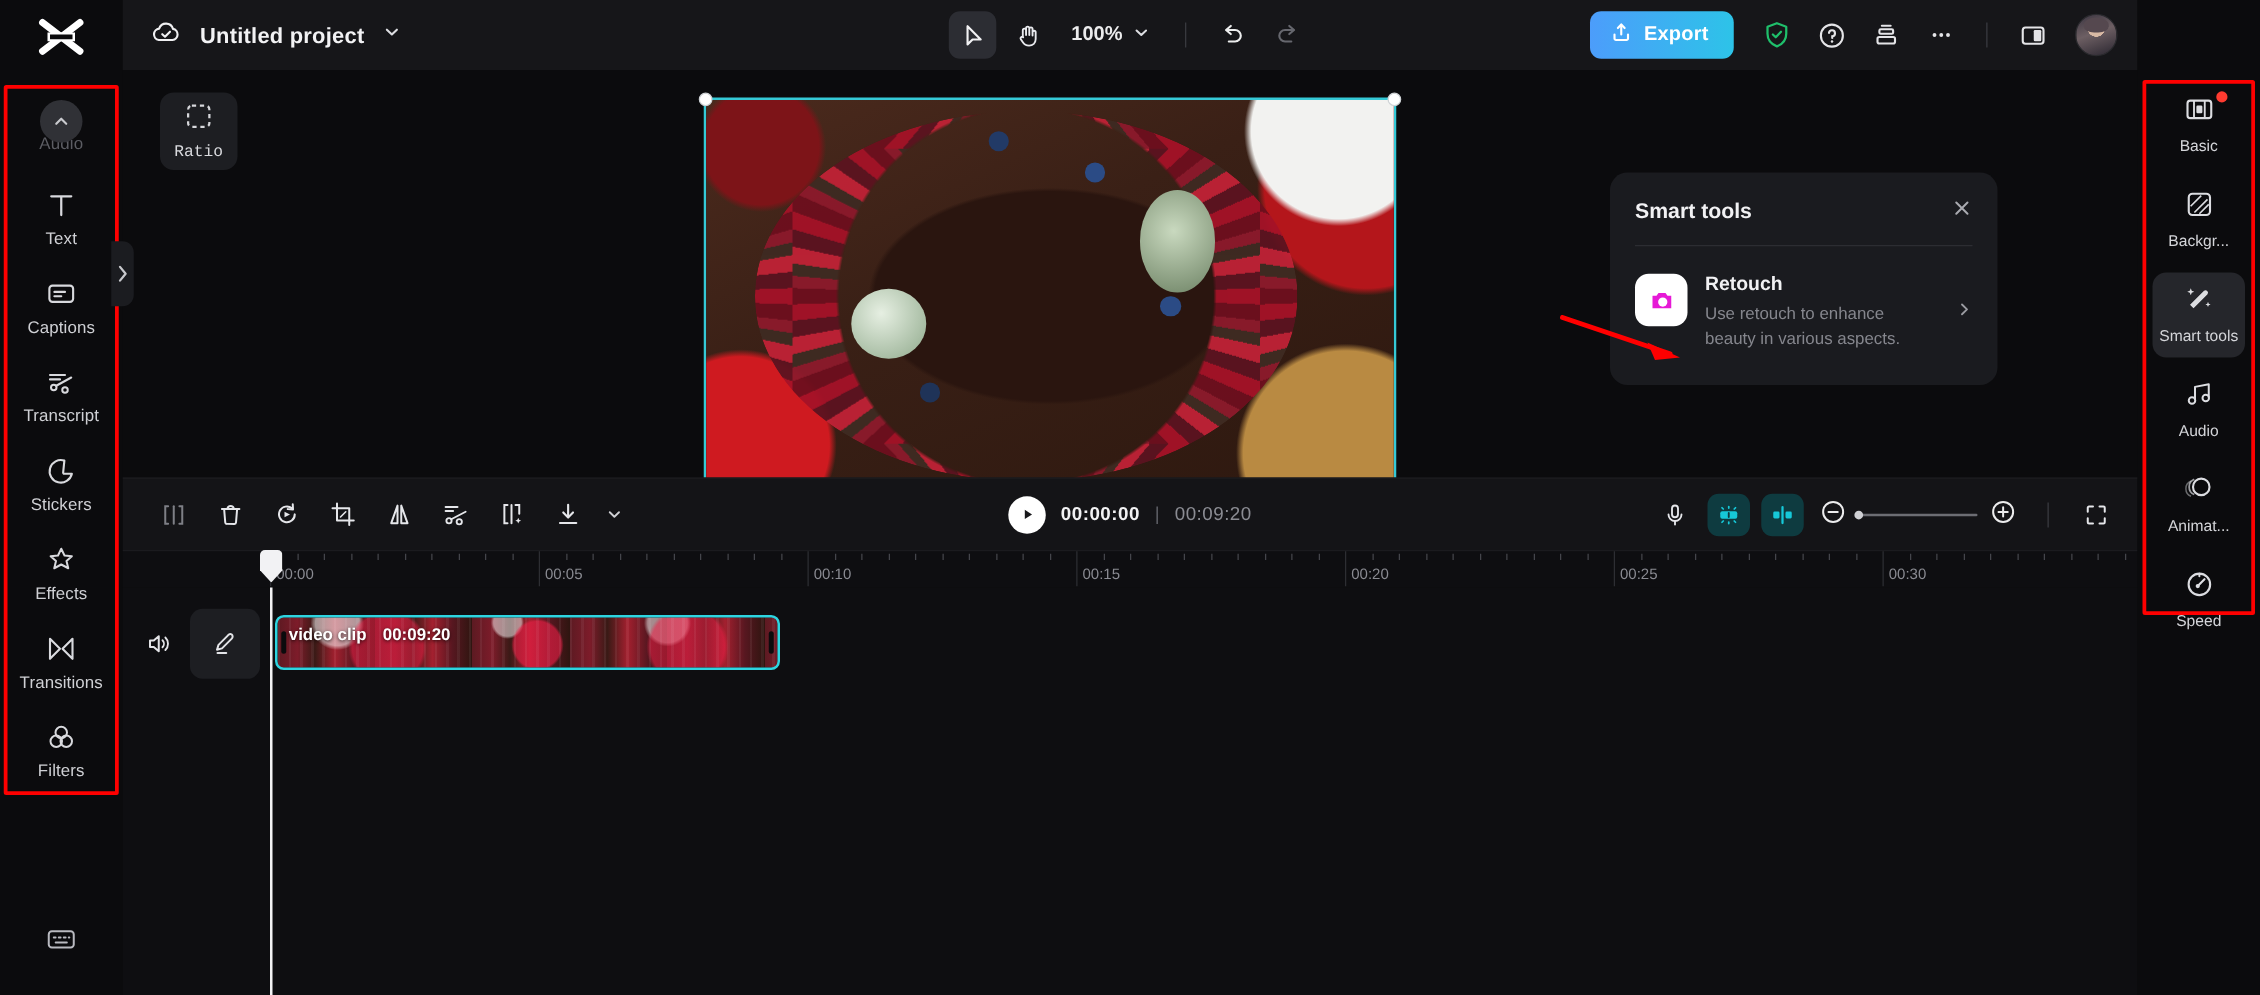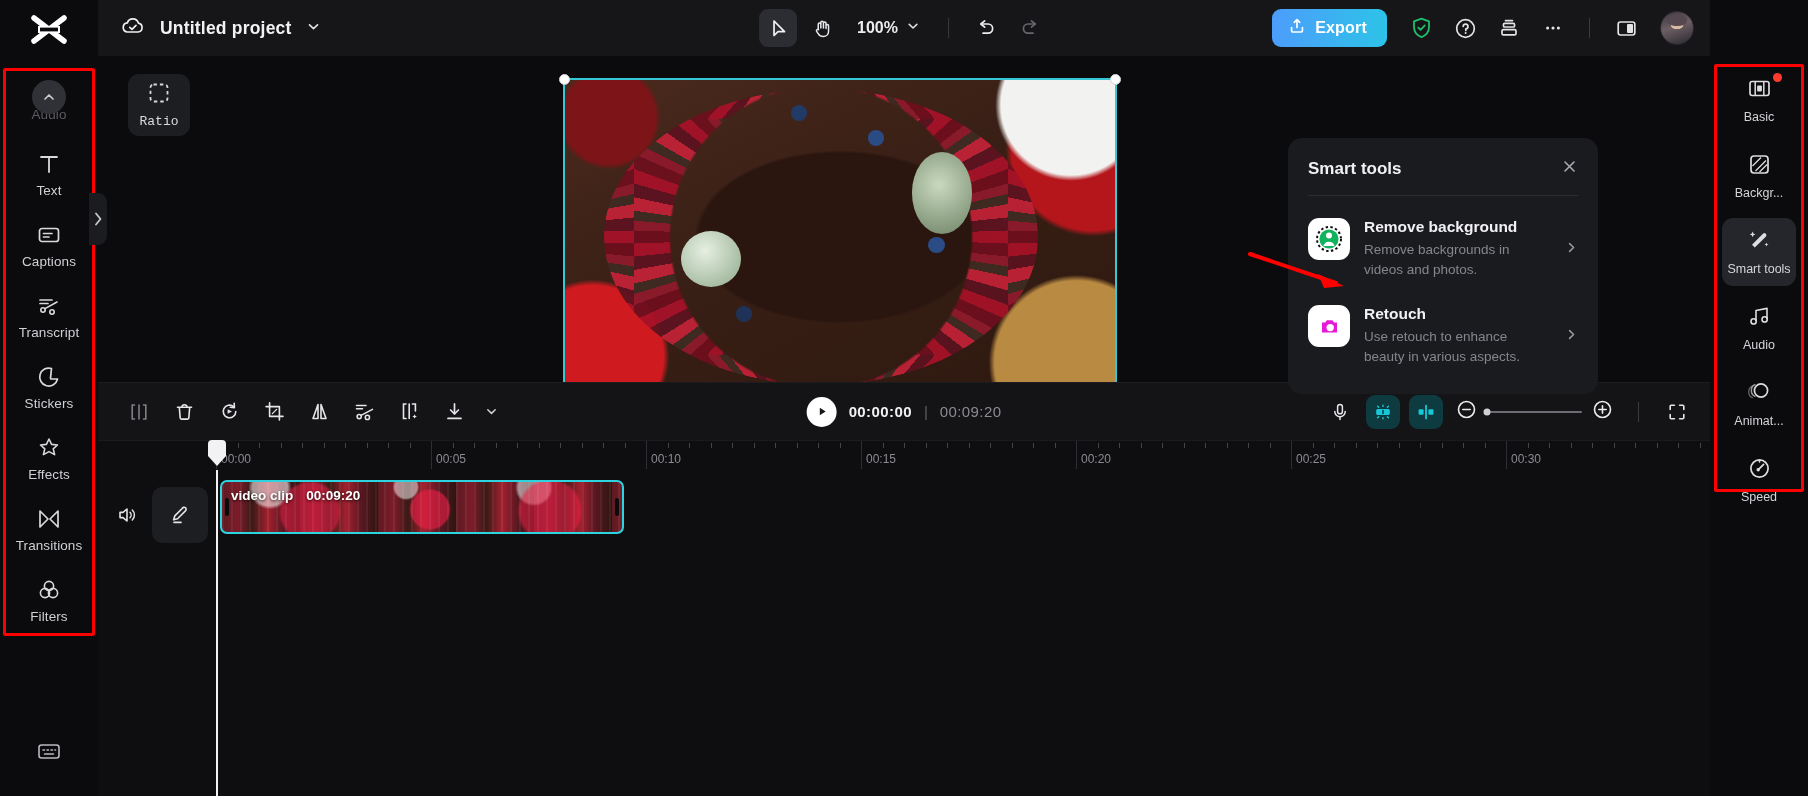--- a/index.html
+++ b/index.html
@@ -172,21 +172,21 @@
   .ruler-inner{position:absolute;left:118px;right:0;top:0;bottom:0;}
   .tick{position:absolute;top:2px;width:1px;height:5px;background:#44454b;}
   .tick.maj{height:28px;background:#2d2e33;top:0;}
   .tick-lbl{position:absolute;top:11px;font-size:12px;color:#8a8b92;padding-left:5px;white-space:nowrap;}
 
   .tl-body{flex:1 1 auto;background:#0e0e11;position:relative;min-height:0;}
   .track-head{position:absolute;left:0;top:14px;width:118px;height:62px;display:flex;align-items:center;gap:10px;padding-left:14px;}
   .th-ico{width:30px;height:30px;display:flex;align-items:center;justify-content:center;color:#e3e4e8;cursor:pointer;}
   .th-edit{width:56px;height:56px;border-radius:10px;background:#1d1e22;display:flex;align-items:center;justify-content:center;cursor:pointer;}
   .clip{
-    position:absolute; left:122px; top:10px; width:404px; height:54px;
+    position:absolute; left:122px; top:22px; width:404px; height:44px;
     border-radius:7px; border:2px solid #2dd4e0; overflow:hidden; cursor:pointer;
     background:
       repeating-linear-gradient(90deg,
         #5d1a22 0px, #7d1c2a 16px, #3a1a16 30px, #a3202f 46px, #571720 62px, #2e1510 78px);
   }
   .clip-shine{position:absolute;inset:0;background:
       repeating-linear-gradient(90deg, rgba(255,255,255,.06) 0 2px, transparent 2px 9px),
       radial-gradient(circle at 22% 60%, rgba(238,30,70,.55) 0 9%, transparent 10%),
       radial-gradient(circle at 52% 55%, rgba(238,30,70,.6) 0 9%, transparent 10%),
       radial-gradient(circle at 82% 58%, rgba(238,30,70,.55) 0 9%, transparent 10%),
@@ -476,39 +476,20 @@
         <div class="sp-head">
           <span class="sp-title">Smart tools</span>
           <span>
             <svg width="17" height="17" viewBox="0 0 17 17" fill="none">
                 <path d="M4 4 L13 13 M13 4 L4 13" stroke="#a9aab0" stroke-width="1.6" stroke-linecap="round"></path>
               </svg>
           </span>
         </div>
         <div class="sp-div"></div>
 
-        <div class="sp-row">
-          <span class="sp-icon">
-            <svg width="28" height="28" viewBox="0 0 28 28" fill="none">
-              <circle cx="14" cy="14" r="12" fill="none" stroke="#111" stroke-width="2" stroke-dasharray="2.4 2.4"></circle>
-              <circle cx="14" cy="14" r="9.6" fill="#0fb35b"></circle>
-              <circle cx="14" cy="10.6" r="3" fill="#fff"></circle>
-              <path d="M8.4 21 a5.8 5.8 0 0 1 11.2 0 Z" fill="#fff"></path>
-            </svg>
-          </span>
-          <span class="sp-txt">
-            <span class="sp-h" style="display:block">Remove background</span>
-            <span class="sp-s" style="display:block">Remove backgrounds in videos and photos.</span>
-          </span>
-          <span class="sp-chev">
-            <svg width="13" height="13" viewBox="0 0 13 13" fill="none">
-                <path d="M4.6 2.6 L8.6 6.5 L4.6 10.4" stroke="#9a9ba1" stroke-width="1.5" stroke-linecap="round" stroke-linejoin="round"></path>
-              </svg>
-          </span>
-        </div>
 
         <div class="sp-row">
           <span class="sp-icon">
             <svg width="28" height="28" viewBox="0 0 28 28" fill="none">
               <path d="M7 10.5 h3.2 l1.6-2.2 h5.6 l1.6 2.2 H22 v10 H7 Z" fill="#e619d6"></path>
               <circle cx="15.2" cy="15.6" r="3.7" fill="#fff"></circle>
               <path d="M6.4 5.6 l.8 2 2 .8 -2 .8 -.8 2 -.8-2 -2-.8 2-.8 Z" fill="#fff"></path>
             </svg>
           </span>
           <span class="sp-txt">

